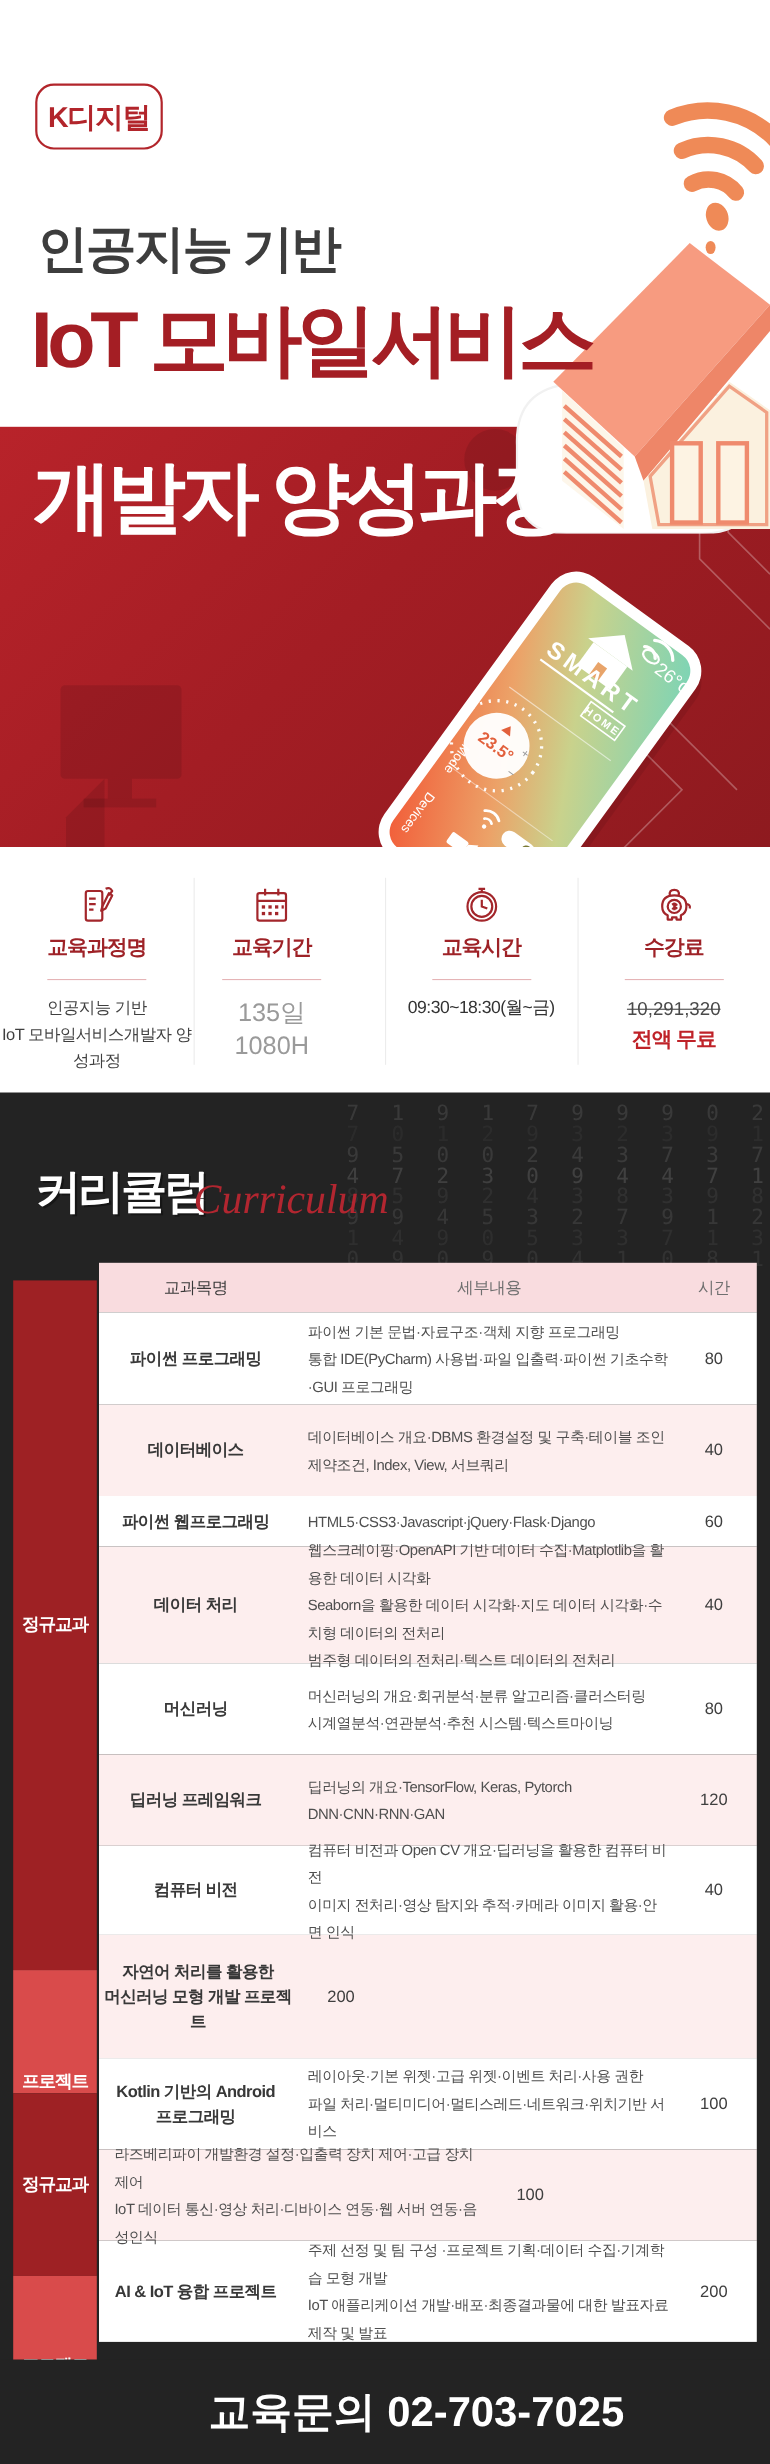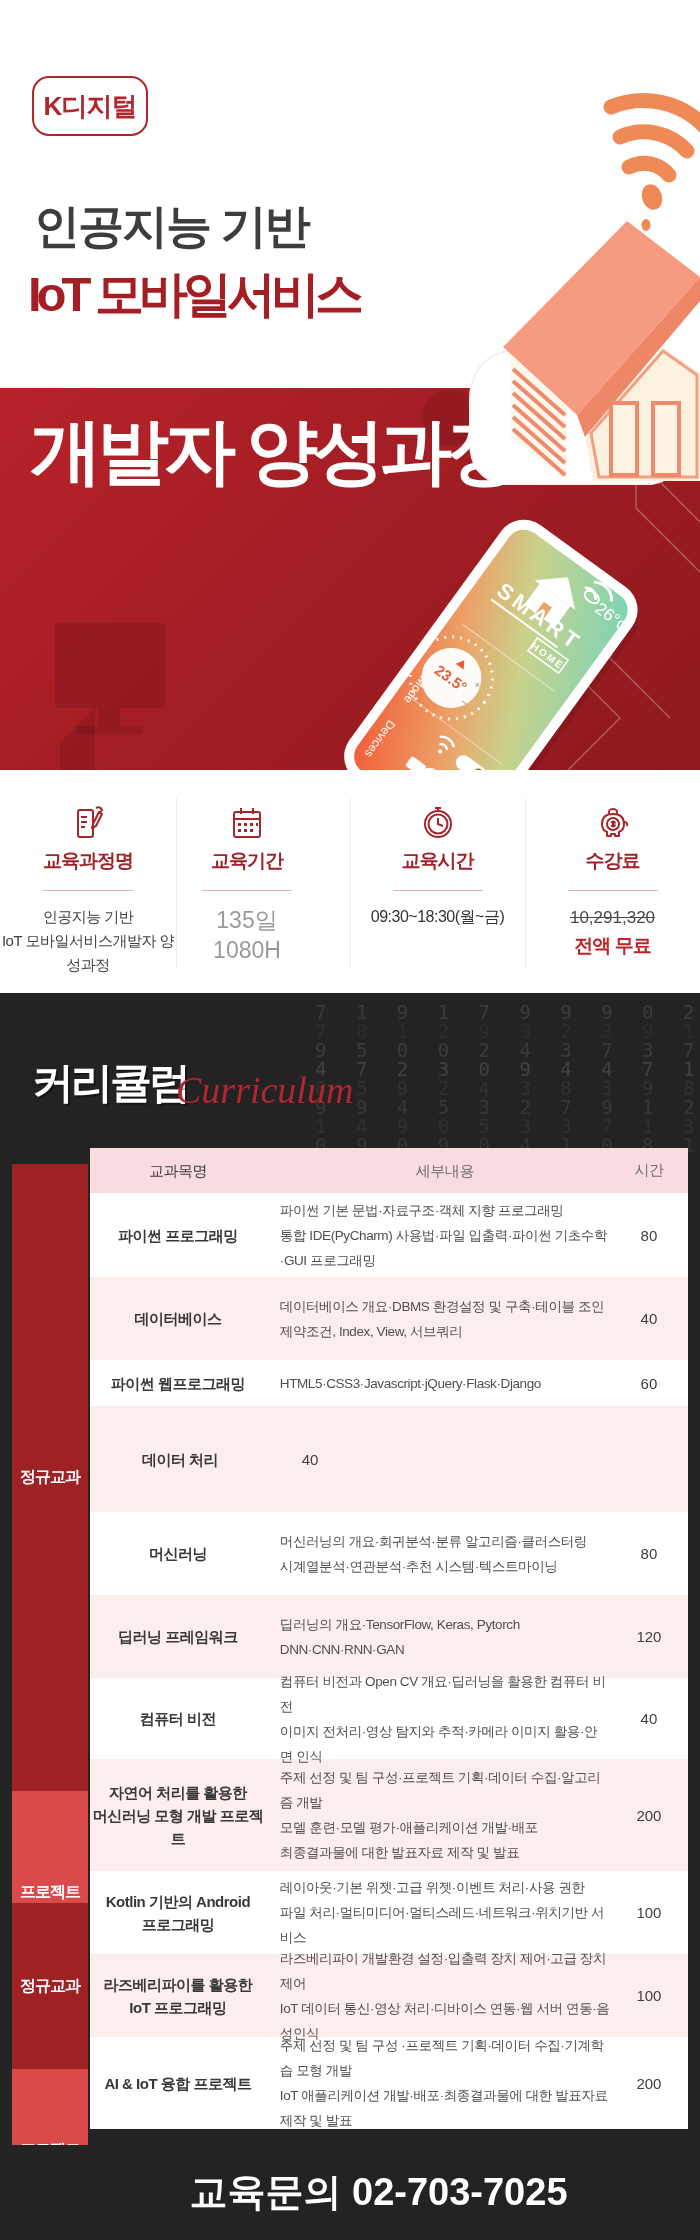--- a/index.html
+++ b/index.html
@@ -8,21 +8,21 @@
 
   
   .hero{position:absolute;left:0;top:0;width:700px;height:770px;background:#fff;}
   .hero-band{position:absolute;left:0;top:388px;width:700px;height:382px;
              background:linear-gradient(135deg,#b8232a 0%,#a31d24 45%,#8e1a1f 100%);z-index:1;}
   .badge{position:absolute;left:32px;top:76px;width:112px;height:56px;border:2px solid #b2252b;
          border-radius:17px;display:flex;align-items:center;justify-content:center;
          color:#b2252b;font-size:26px;font-weight:700;letter-spacing:-1px;z-index:4;background:#fff;}
   .hero-sub{position:absolute;left:34px;top:196px;font-size:46px;font-weight:600;color:#3d3d3d;
             letter-spacing:-2px;z-index:4;}
-  .hero-title1{position:absolute;left:28px;top:262px;font-size:49px;font-weight:900;color:#a41e24;
+  .hero-title1{position:absolute;left:28px;top:262px;font-size:72px;font-weight:900;color:#a41e24;
                letter-spacing:-5px;z-index:4;white-space:nowrap;}
   .hero-title2{position:absolute;left:30px;top:404px;font-size:72px;font-weight:900;color:#ffffff;
                letter-spacing:-5px;z-index:4;white-space:nowrap;}
   .band-deco{position:absolute;left:0;top:388px;width:700px;height:382px;z-index:2;}
   .house-svg{position:absolute;right:0;top:85px;width:285px;height:400px;z-index:3;}
   .phone-svg{position:absolute;left:290px;top:505px;width:370px;height:295px;z-index:3;}
 
   
   .info{position:absolute;left:0;top:770px;width:700px;height:223px;background:#fff;z-index:5;}
   .info-col{position:absolute;top:0;height:223px;text-align:center;}
@@ -350,20 +350,25 @@
           <div class="c-det">
             <div>HTML5·CSS3·Javascript·jQuery·Flask·Django</div>
           </div>
           <div class="c-hrs">60</div>
         </div>
 
         <div class="trow pink" style="height:106px">
           <div class="c-subj">
               <div>데이터 처리</div>
             </div>
+          <div class="c-det">
+            <div>웹스크레이핑·OpenAPI 기반 데이터 수집·Matplotlib을 활용한 데이터 시각화</div>
+            <div>Seaborn을 활용한 데이터 시각화·지도 데이터 시각화·수치형 데이터의 전처리</div>
+            <div>범주형 데이터의 전처리·텍스트 데이터의 전처리</div>
+          </div>
           <div class="c-hrs">40</div>
         </div>
 
         <div class="trow" style="height:83px">
           <div class="c-subj">
               <div>머신러닝</div>
             </div>
           <div class="c-det">
             <div>머신러닝의 개요·회귀분석·분류 알고리즘·클러스터링</div>
             <div>시계열분석·연관분석·추천 시스템·텍스트마이닝</div>
@@ -391,45 +396,36 @@
             <div>이미지 전처리·영상 탐지와 추적·카메라 이미지 활용·안면 인식</div>
           </div>
           <div class="c-hrs">40</div>
         </div>
 
         <div class="trow pink" style="height:112px">
           <div class="c-subj">
             <div>자연어 처리를 활용한</div>
             <div>머신러닝 모형 개발 프로젝트</div>
           </div>
-          <div class="c-det">
-            <div>주제 선정 및 팀 구성·프로젝트 기획·데이터 수집·알고리즘 개발</div>
-            <div>모델 훈련·모델 평가·애플리케이션 개발·배포</div>
-            <div>최종결과물에 대한 발표자료 제작 및 발표</div>
-          </div>
           <div class="c-hrs">200</div>
         </div>
 
         <div class="trow" style="height:83px">
           <div class="c-subj">
             <div>Kotlin 기반의 Android</div>
             <div>프로그래밍</div>
           </div>
           <div class="c-det">
             <div>레이아웃·기본 위젯·고급 위젯·이벤트 처리·사용 권한</div>
             <div>파일 처리·멀티미디어·멀티스레드·네트워크·위치기반 서비스</div>
           </div>
           <div class="c-hrs">100</div>
         </div>
 
         <div class="trow pink" style="height:83px">
-          <div class="c-subj">
-            <div>라즈베리파이를 활용한</div>
-            <div>IoT 프로그래밍</div>
-          </div>
           <div class="c-det">
             <div>라즈베리파이 개발환경 설정·입출력 장치 제어·고급 장치 제어</div>
             <div>IoT 데이터 통신·영상 처리·디바이스 연동·웹 서버 연동·음성인식</div>
           </div>
           <div class="c-hrs">100</div>
         </div>
 
         <div class="trow" style="height:92px">
           <div class="c-subj">
               <div>AI &amp; IoT 융합 프로젝트</div>

